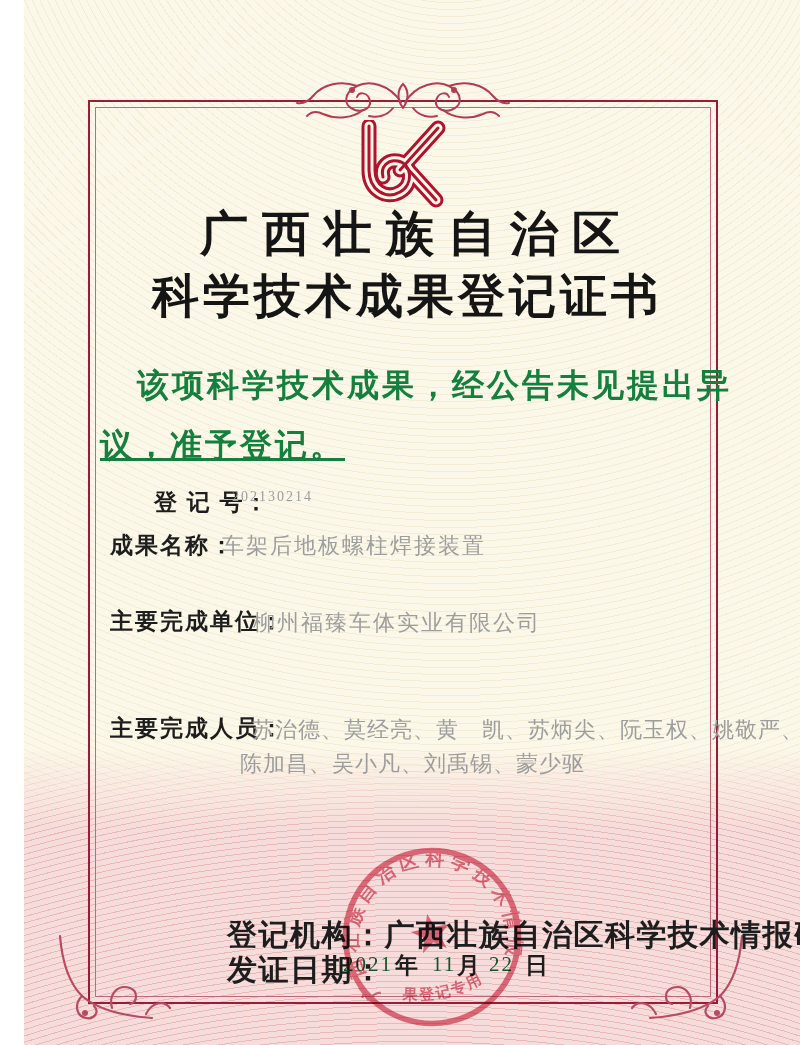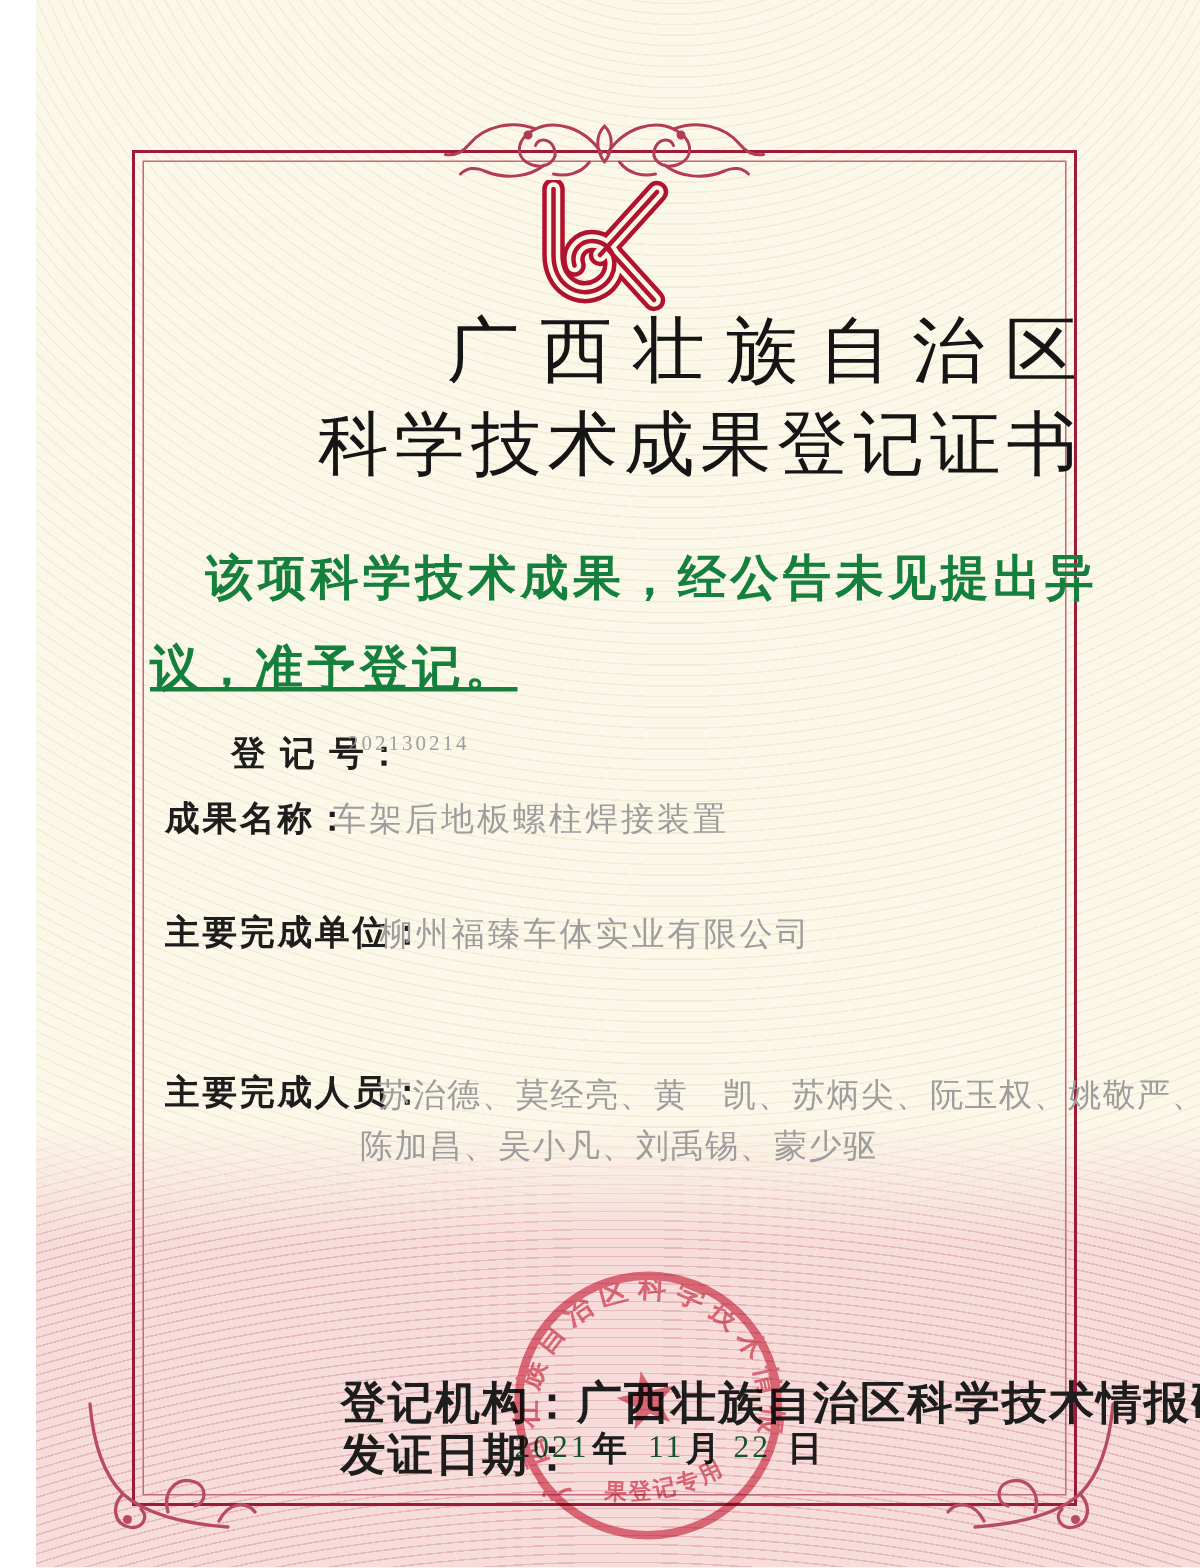--- a/index.html
+++ b/index.html
@@ -25,22 +25,22 @@
   }
   .frame-outer{
     position:absolute;left:88px;top:100px;width:630px;height:904px;
     border:2.5px solid #9c1b38;box-sizing:border-box;
   }
   .frame-inner{
     position:absolute;left:95px;top:107px;width:616px;height:890px;
     border:1.2px solid #c2697e;box-sizing:border-box;
   }
   .title{
-    position:absolute;left:88px;width:630px;text-align:right;
-    font-weight:400;color:#151515;white-space:nowrap;
+    position:absolute;left:88px;width:630px;text-align:center;
+    font-weight:700;color:#151515;white-space:nowrap;
   }
   #title1{top:202px;font-size:48px;letter-spacing:14px;padding-left:14px;}
   #title2{top:265px;font-size:47px;letter-spacing:4px;padding-left:4px;}
   .stmt{
     position:absolute;font-size:32px;font-weight:700;color:#15803d;
     letter-spacing:3px;white-space:nowrap;
   }
   #stmt1{left:137px;top:364px;}
   #stmt2{left:100px;top:424px;text-decoration:underline;}
   .row{position:absolute;left:0;top:0;width:800px;height:0;}

